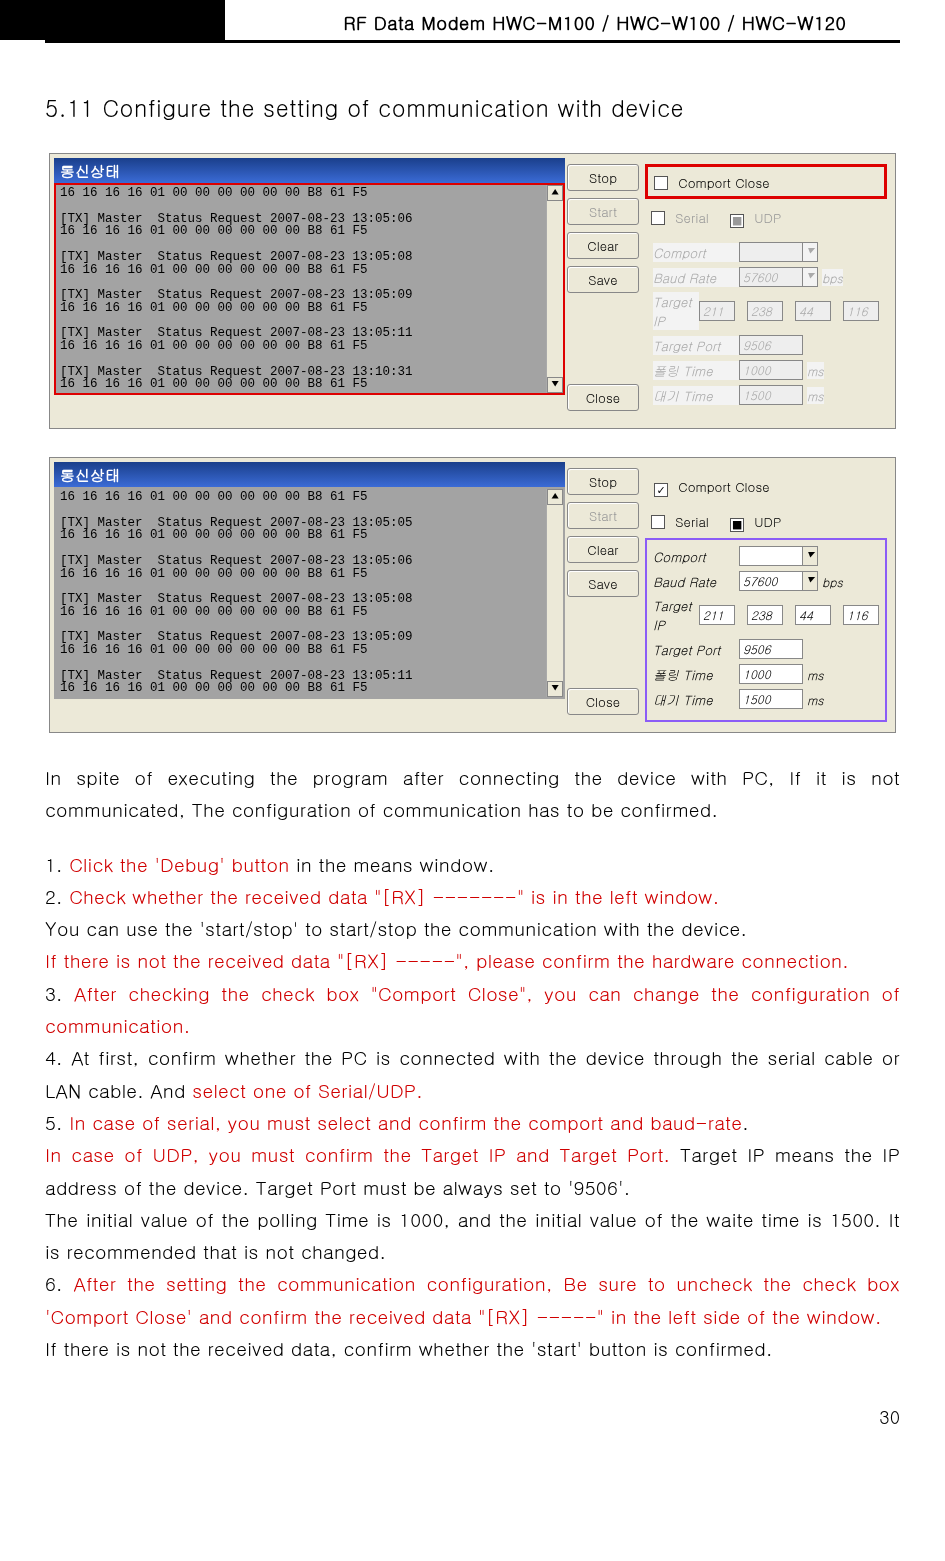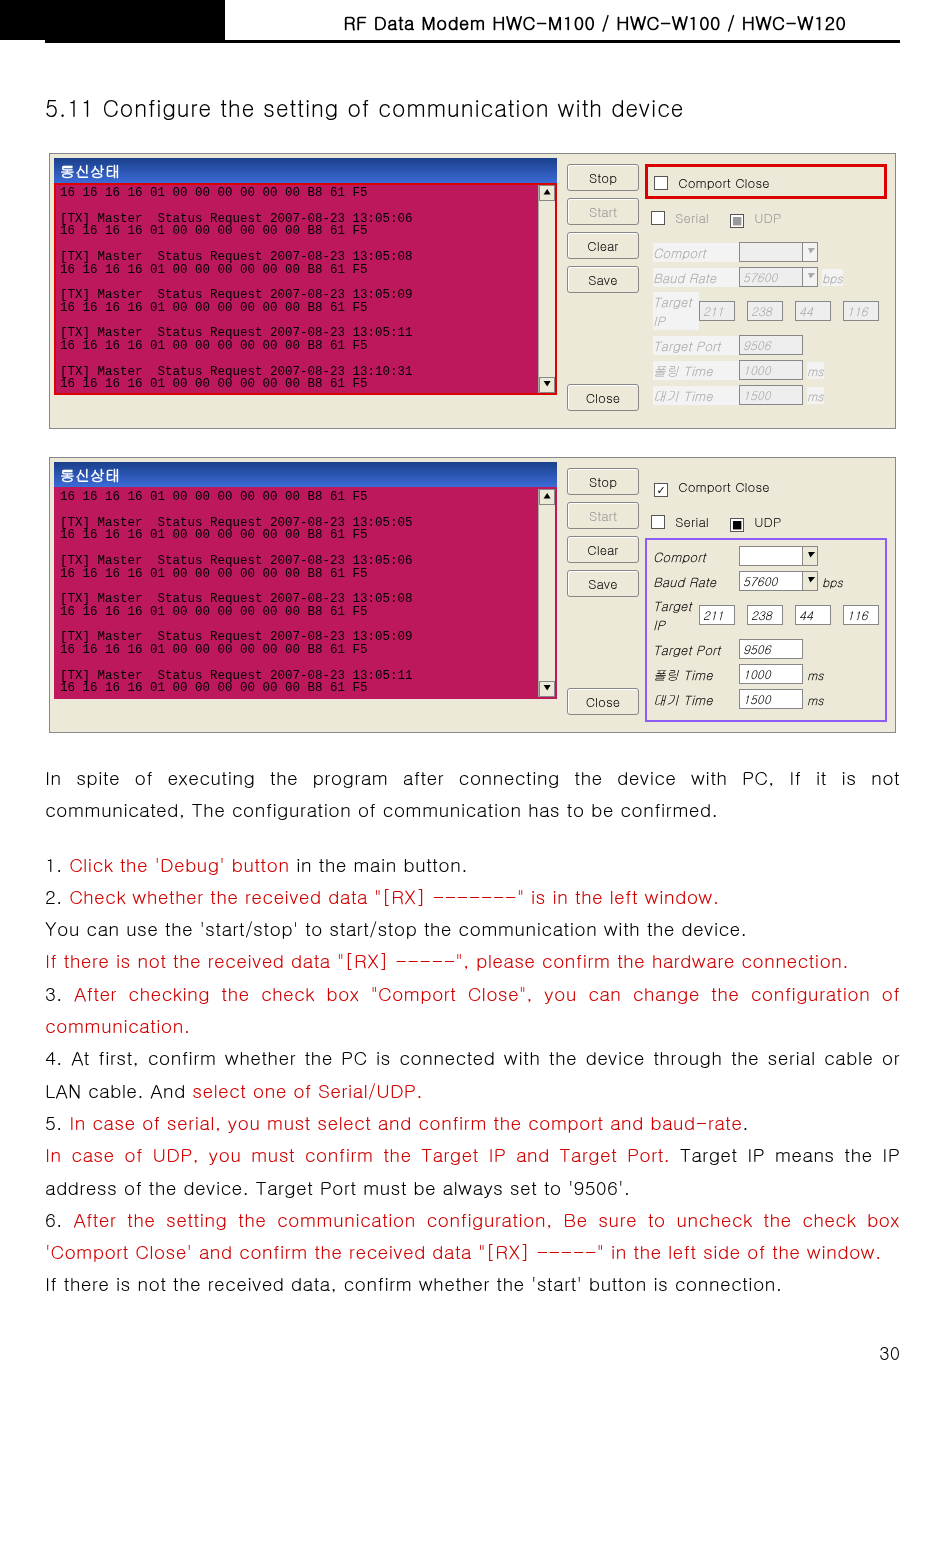--- a/index.html
+++ b/index.html
@@ -57,21 +57,21 @@
   .log-titlebar {
     background: linear-gradient(#1a3f8b, #3b6bd6);
     color: #fff;
     font-weight: bold;
     font-size: 15px;
     padding: 2px 6px;
   }
   .log-body-wrap {
     display: flex;
     border: 2px solid #d00;
-    background: #be185d;
+    background: #a3a3a3;
   }
   .log-body {
     font-family: "Courier New", monospace;
     font-size: 12.5px;
     line-height: 1.02;
     padding: 2px 4px;
     white-space: pre;
     flex: 1;
   }
   .log-col {
@@ -93,21 +93,21 @@
     font-size: 9px;
     text-align: center;
     line-height: 12px;
     position: absolute;
     left: 0;
   }
   .scroll-top { top: 0; }
   .scroll-bot { bottom: 0; }
   .btn-col {
     width: 72px;
-    padding: 6px 6px 0 10px;
+    padding: 6px 6px 0 2px;
     display: flex;
     flex-direction: column;
   }
   .win-btn {
     background: #ece9d8;
     border: 1px solid #888;
     border-radius: 3px;
     font-size: 13px;
     padding: 3px 0;
     margin-bottom: 7px;
@@ -396,26 +396,27 @@
           <span class="field w70">1500</span>
           <span class="unit">ms</span>
           </div>
       </div>
     </div>
   </div>
 
   <div class="body-para">
     <p>In  spite  of  executing  the  program  after  connecting  the  device  with  PC,  If  it  is  not communicated, The configuration of communication has to be confirmed.</p>
     <div class="gap"></div>
-    <p><span>1. </span><span class="red">Click the 'Debug' button</span><span> in the main button.</span></p>
+    <p><span>1. </span><span class="red">Click the 'Debug' button</span><span> in the means window.</span></p>
     <p><span>2. </span><span class="red">Check whether the received data "[RX] -------" is in the left window.</span></p>
     <p>   You can use the 'start/stop' to start/stop the communication with the device.</p>
     <p class="red">   If there is not the received data "[RX] -----", please confirm the hardware connection.</p>
     <p><span>3.  </span><span class="red">After  checking  the  check  box  "Comport  Close",  you  can  change  the  configuration  of communication.</span></p>
     <p><span>4. At first, confirm whether the PC is connected with the device through the serial cable or LAN cable. And </span><span class="red">select one of Serial/UDP.</span></p>
     <p><span>5. </span><span class="red">In case of serial, you must select and confirm the comport and baud-rate</span><span>.</span></p>
     <p><span>   </span><span class="red">In case of UDP, you must confirm the Target IP and Target Port.</span><span> Target IP means the IP address of the device. Target Port must be always set to '9506'.</span></p>
+    <p>   The initial value of the polling Time is 1000, and the initial value of the waite time is 1500. It is recommended that is not changed.</p>
     <p><span>6. </span><span class="red">After  the  setting  the  communication  configuration,  Be  sure  to  uncheck  the  check  box 'Comport Close' and confirm the received data "[RX] -----" in the left side of the window.</span></p>
-    <p>  If there is not the received data, confirm whether the 'start' button is connection.</p>
+    <p>  If there is not the received data, confirm whether the 'start' button is confirmed.</p>
   </div>
 
   <div class="page-num">30</div>
 </div>
 
 </body></html>

